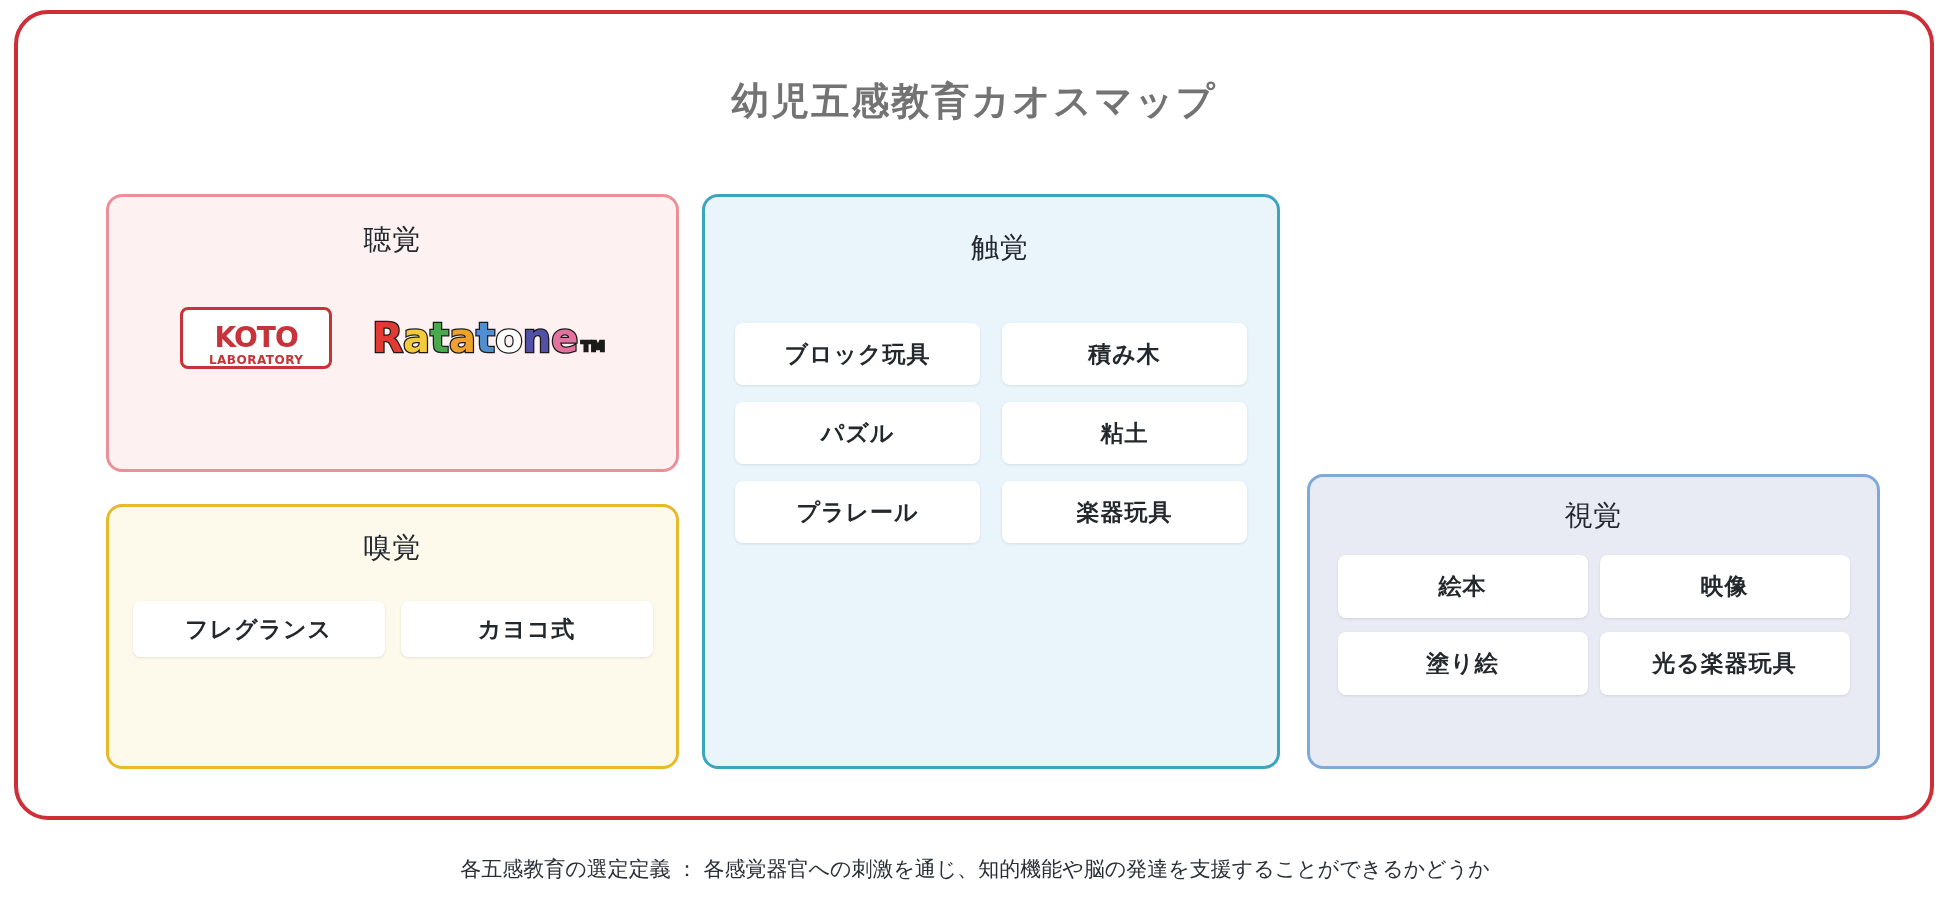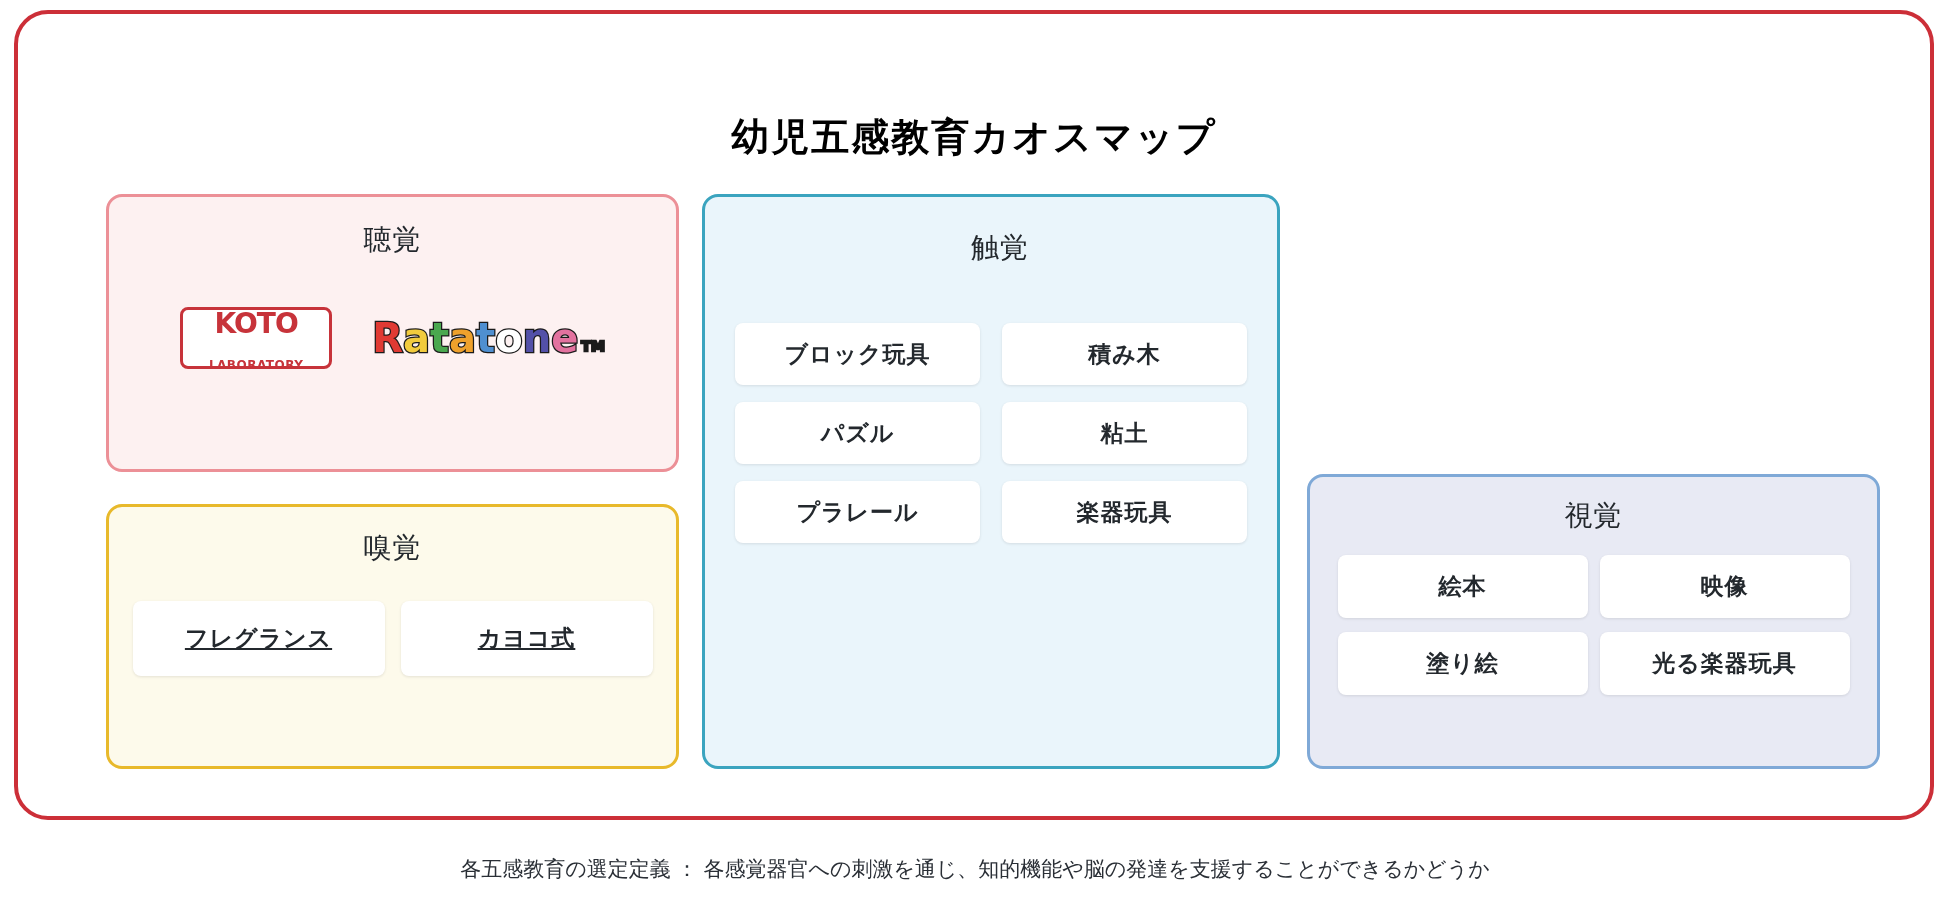--- a/index.html
+++ b/index.html
@@ -31,23 +31,22 @@
 
   
   .title {
     position: absolute;
     left: 0;
     top: 62px;
     width: 100%;
     text-align: center;
     font-size: 38px;
     font-weight: bold;
-    color: #000000;
+    color: #737373;
     letter-spacing: 2px;
-    margin-top: 36px;
   }
 
   
   .card {
     position: absolute;
     border-radius: 16px;
   }
   .card-title {
     text-align: center;
     font-size: 28px;
@@ -80,23 +79,22 @@
     gap: 40px; margin-top: 48px;
   }
 
   
   .koto-logo {
     width: 152px; height: 62px;
     border: 3px solid #c7333a;
     border-radius: 8px;
     background: #ffffff;
     display: flex; flex-direction: column;
-    align-items: center; justify-content: flex-start;
+    align-items: center; justify-content: flex-end;
     line-height: 1;
-    gap: 19px;
   }
   .koto-word {
     font-family: "DejaVu Sans", sans-serif;
     font-size: 28px; font-weight: bold;
     color: #c7333a; letter-spacing: -1px;
   }
   .koto-sub {
     font-family: "DejaVu Sans", sans-serif;
     font-size: 12px; font-weight: bold;
     color: #c7333a; letter-spacing: 0.5px;
@@ -121,21 +119,21 @@
   #card-smell {
     left: 88px; top: 490px; width: 573px; height: 265px;
     background: #fdfaeb;
     border: 3px solid #e8b92b;
   }
   #card-smell .card-title { margin-top: 22px; }
   .smell-chips {
     display: flex; gap: 16px; justify-content: center;
     margin-top: 34px;
   }
-  .smell-chips .chip { width: 252px; height: 75px; text-decoration: underline; }
+  .smell-chips .chip { width: 252px; height: 56px; }
 
   
   #card-touch {
     left: 684px; top: 180px; width: 578px; height: 575px;
     background: #eaf5fb;
     border: 3px solid #3ba4bf;
   }
   #card-touch .card-title { margin-top: 32px; padding-left: 18px; }
   .touch-grid {
     display: grid;

